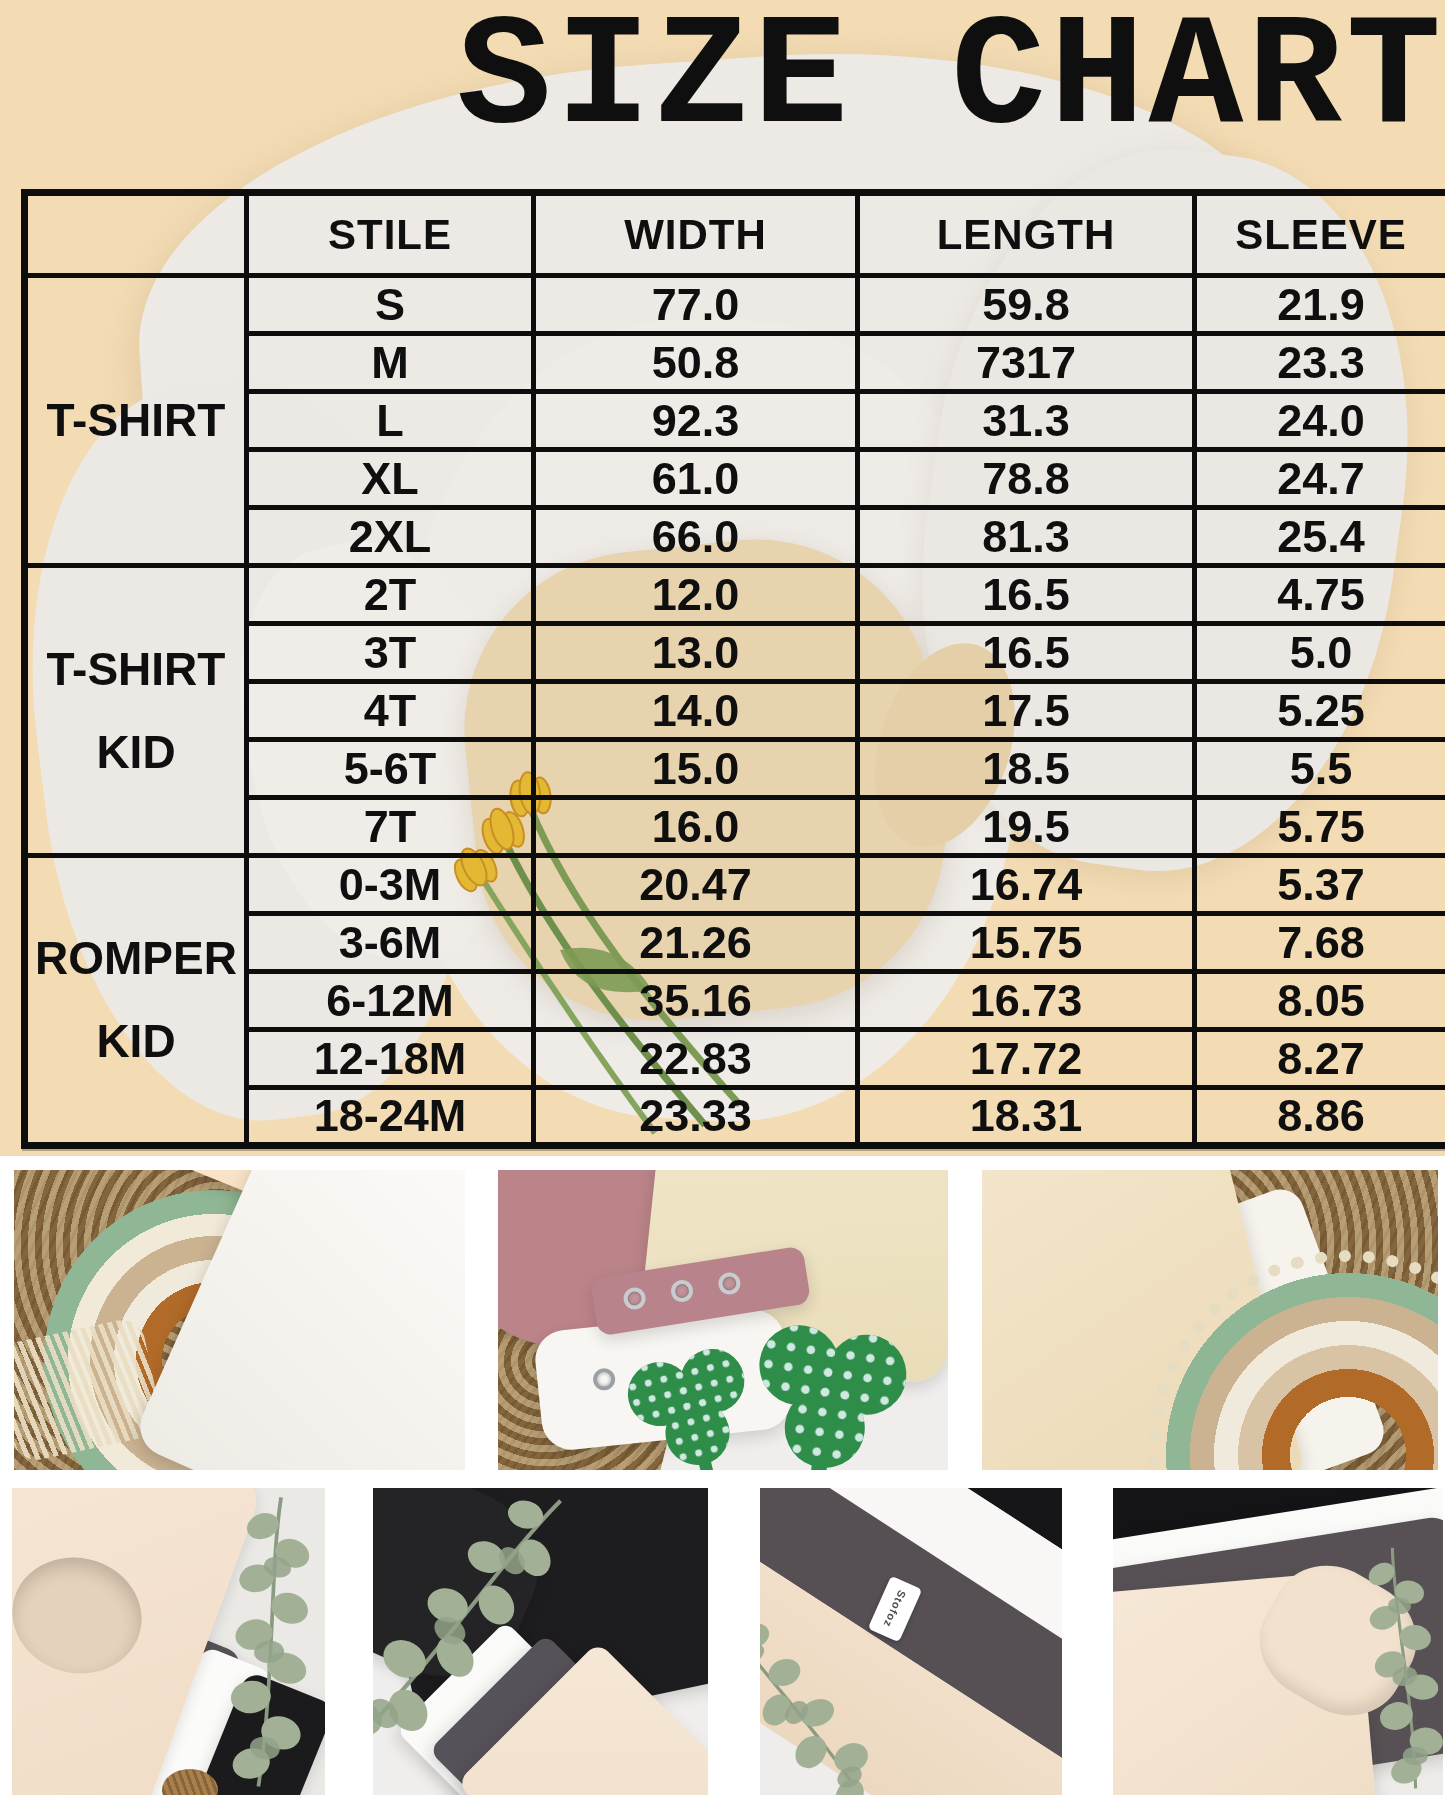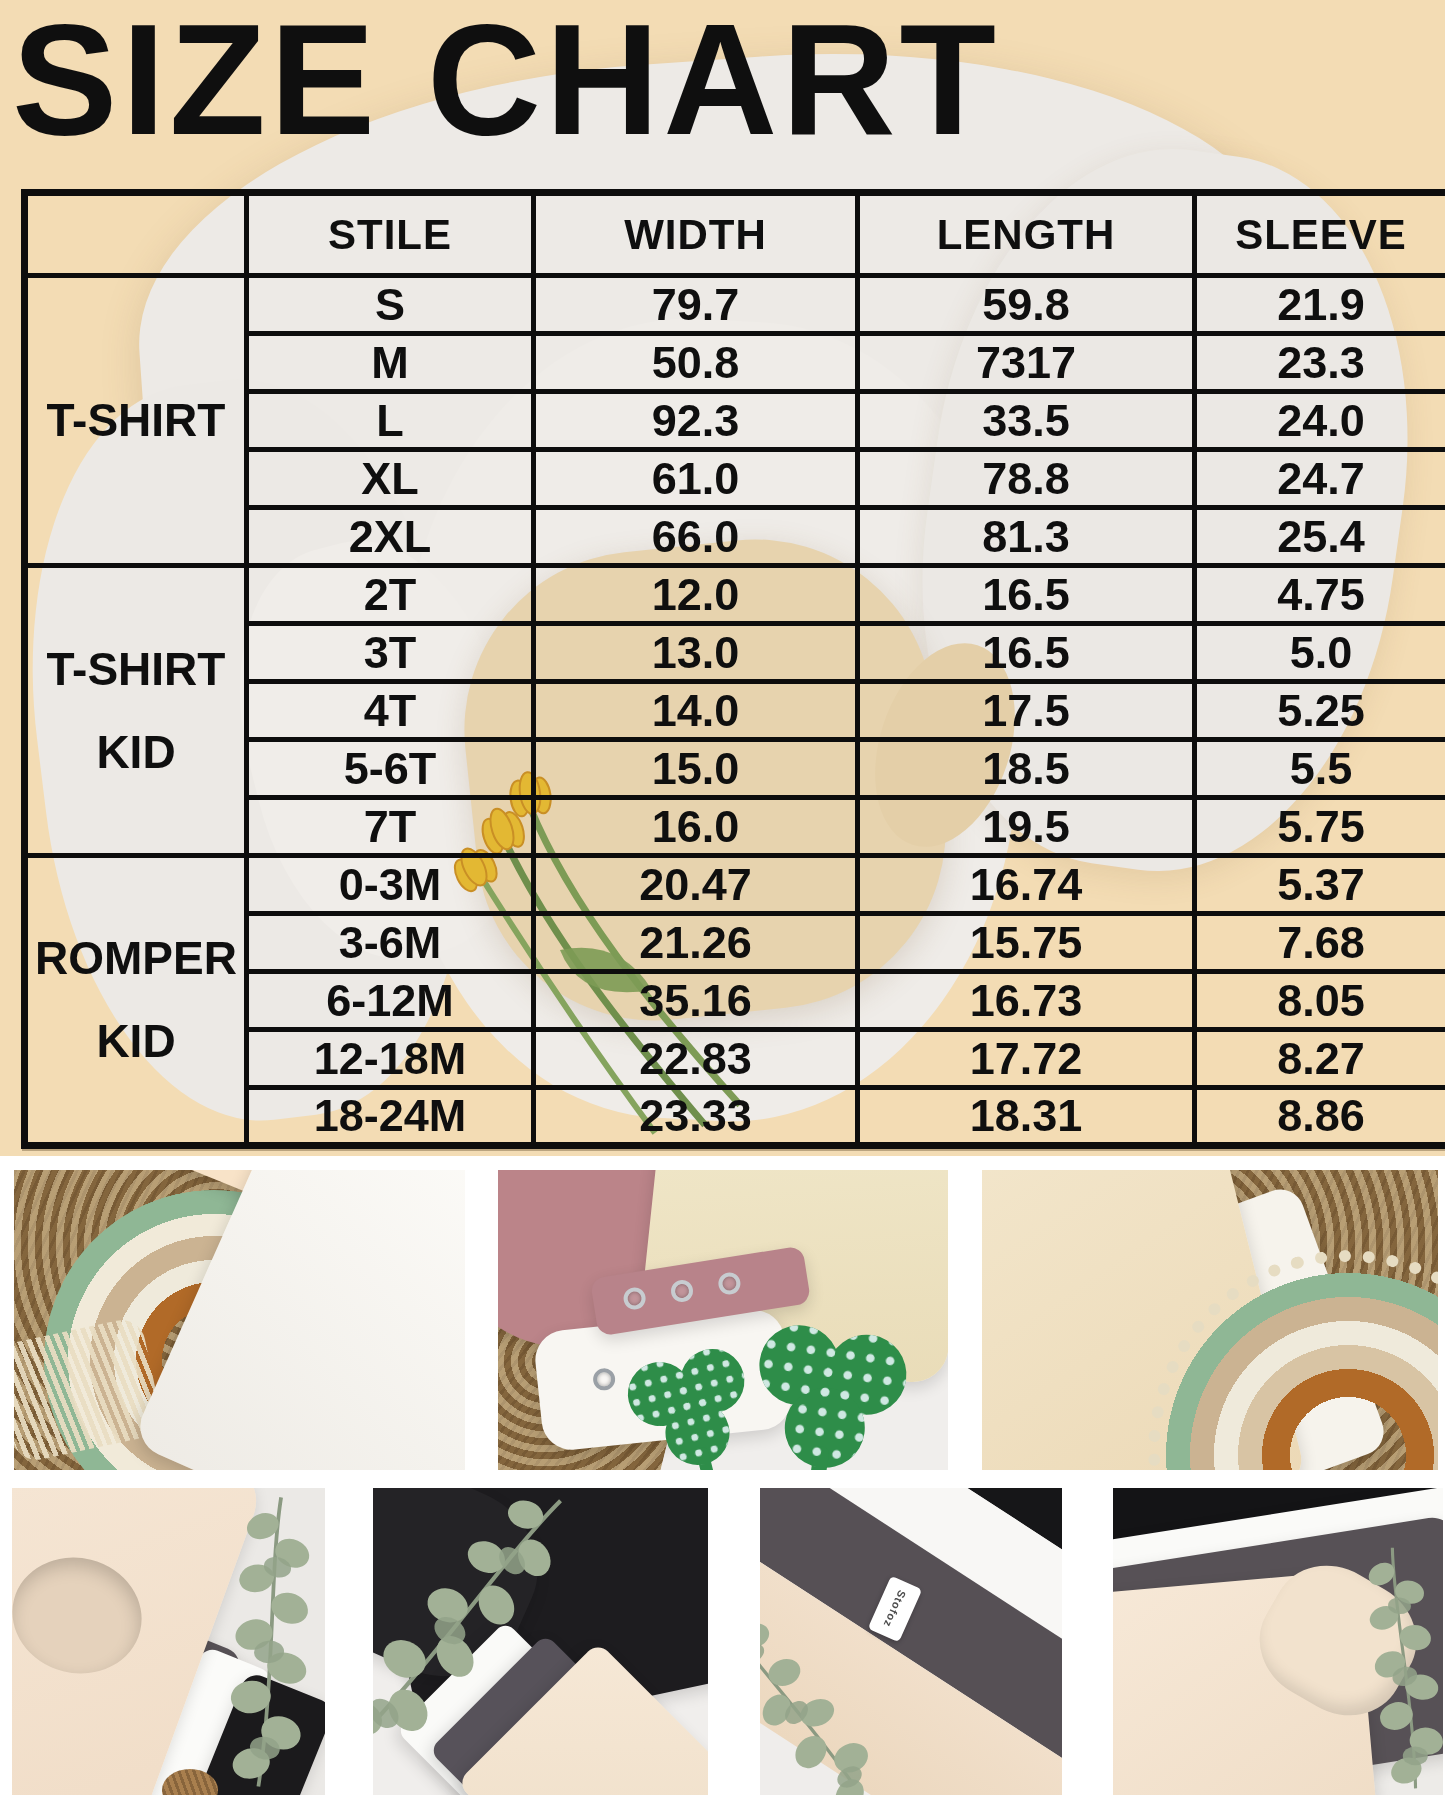--- a/index.html
+++ b/index.html
@@ -16,22 +16,22 @@
   .blob.b1 { left:140px; top:60px;  width:1160px; height:560px; background:#edeae6; transform:rotate(-4deg); box-shadow:0 10px 40px rgba(120,90,50,.18); }
   .blob.b2 { left:40px;  top:380px; width:420px;  height:740px; background:#ece9e5; transform:rotate(-7deg); }
   .blob.b3 { left:400px; top:320px; width:620px;  height:800px; background:#efecc e8; background:#efece8; transform:rotate(3deg); }
   .blob.b4 { left:930px; top:150px; width:470px;  height:720px; background:#ebe8e4; transform:rotate(8deg); box-shadow:0 8px 30px rgba(120,90,50,.12); }
   .blob.b5 { left:250px; top:540px; width:260px;  height:420px; background:#f0ede9; transform:rotate(-14deg); }
   .kidshirt { position:absolute; left:470px; top:545px; width:470px; height:470px; background:#e7d3ae; border-radius:38%; transform:rotate(-6deg); box-shadow:0 8px 30px rgba(120,90,50,.18); }
   .kidshirt-sleeve { position:absolute; left:880px; top:640px; width:130px; height:210px; background:#e4cfa8; border-radius:50%; transform:rotate(18deg); }
   .tulips { position:absolute; left:410px; top:745px; }
 
   
-  .title { position:absolute; left:12px; right:0; top:0px; text-align:left;
-           font-size:158px; font-weight:bold; letter-spacing:4px; line-height:1.0; color:var(--ink,#0d0d0d); }
+  .title { position:absolute; left:12px; right:0; top:0px; text-align:right;
+           font-size:158px; font-weight:bold; letter-spacing:4px; line-height:1.0; color:var(--ink,#0d0d0d);font-family:Liberation Mono, monospace; }
 
   
   table.size { position:absolute; left:21px; top:189px; width:1424px;
                border-collapse:collapse; table-layout:fixed; }
   table.size, table.size th, table.size td { border:5px solid var(--table-border,#0d0d0d); }
   table.size { border-width:7px; box-shadow:1px 2px 0 rgba(80,60,30,.35); }
   table.size th, table.size td { text-align:center; vertical-align:middle; background:transparent;
                font-weight:bold; color:var(--ink,#0d0d0d); overflow:hidden; }
   tr.hdr  { height:83px; }
   tr.data { height:58px; }
@@ -150,34 +150,34 @@
         <th class="col-head">STILE</th>
         <th class="col-head">WIDTH</th>
         <th class="col-head">LENGTH</th>
         <th class="col-head">SLEEVE</th>
       </tr>
     </thead>
     <tbody>
         <tr class="data">
           <td class="group-cell" rowspan="5">T-SHIRT</td>
           <td class="val-cell">S</td>
-          <td class="val-cell">79.7</td>
+          <td class="val-cell">77.0</td>
           <td class="val-cell">59.8</td>
           <td class="val-cell">21.9</td>
         </tr>
         <tr class="data">
           <td class="val-cell">M</td>
           <td class="val-cell">50.8</td>
           <td class="val-cell">7317</td>
           <td class="val-cell">23.3</td>
         </tr>
         <tr class="data">
           <td class="val-cell">L</td>
           <td class="val-cell">92.3</td>
-          <td class="val-cell">33.5</td>
+          <td class="val-cell">31.3</td>
           <td class="val-cell">24.0</td>
         </tr>
         <tr class="data">
           <td class="val-cell">XL</td>
           <td class="val-cell">61.0</td>
           <td class="val-cell">78.8</td>
           <td class="val-cell">24.7</td>
         </tr>
         <tr class="data">
           <td class="val-cell">2XL</td>

